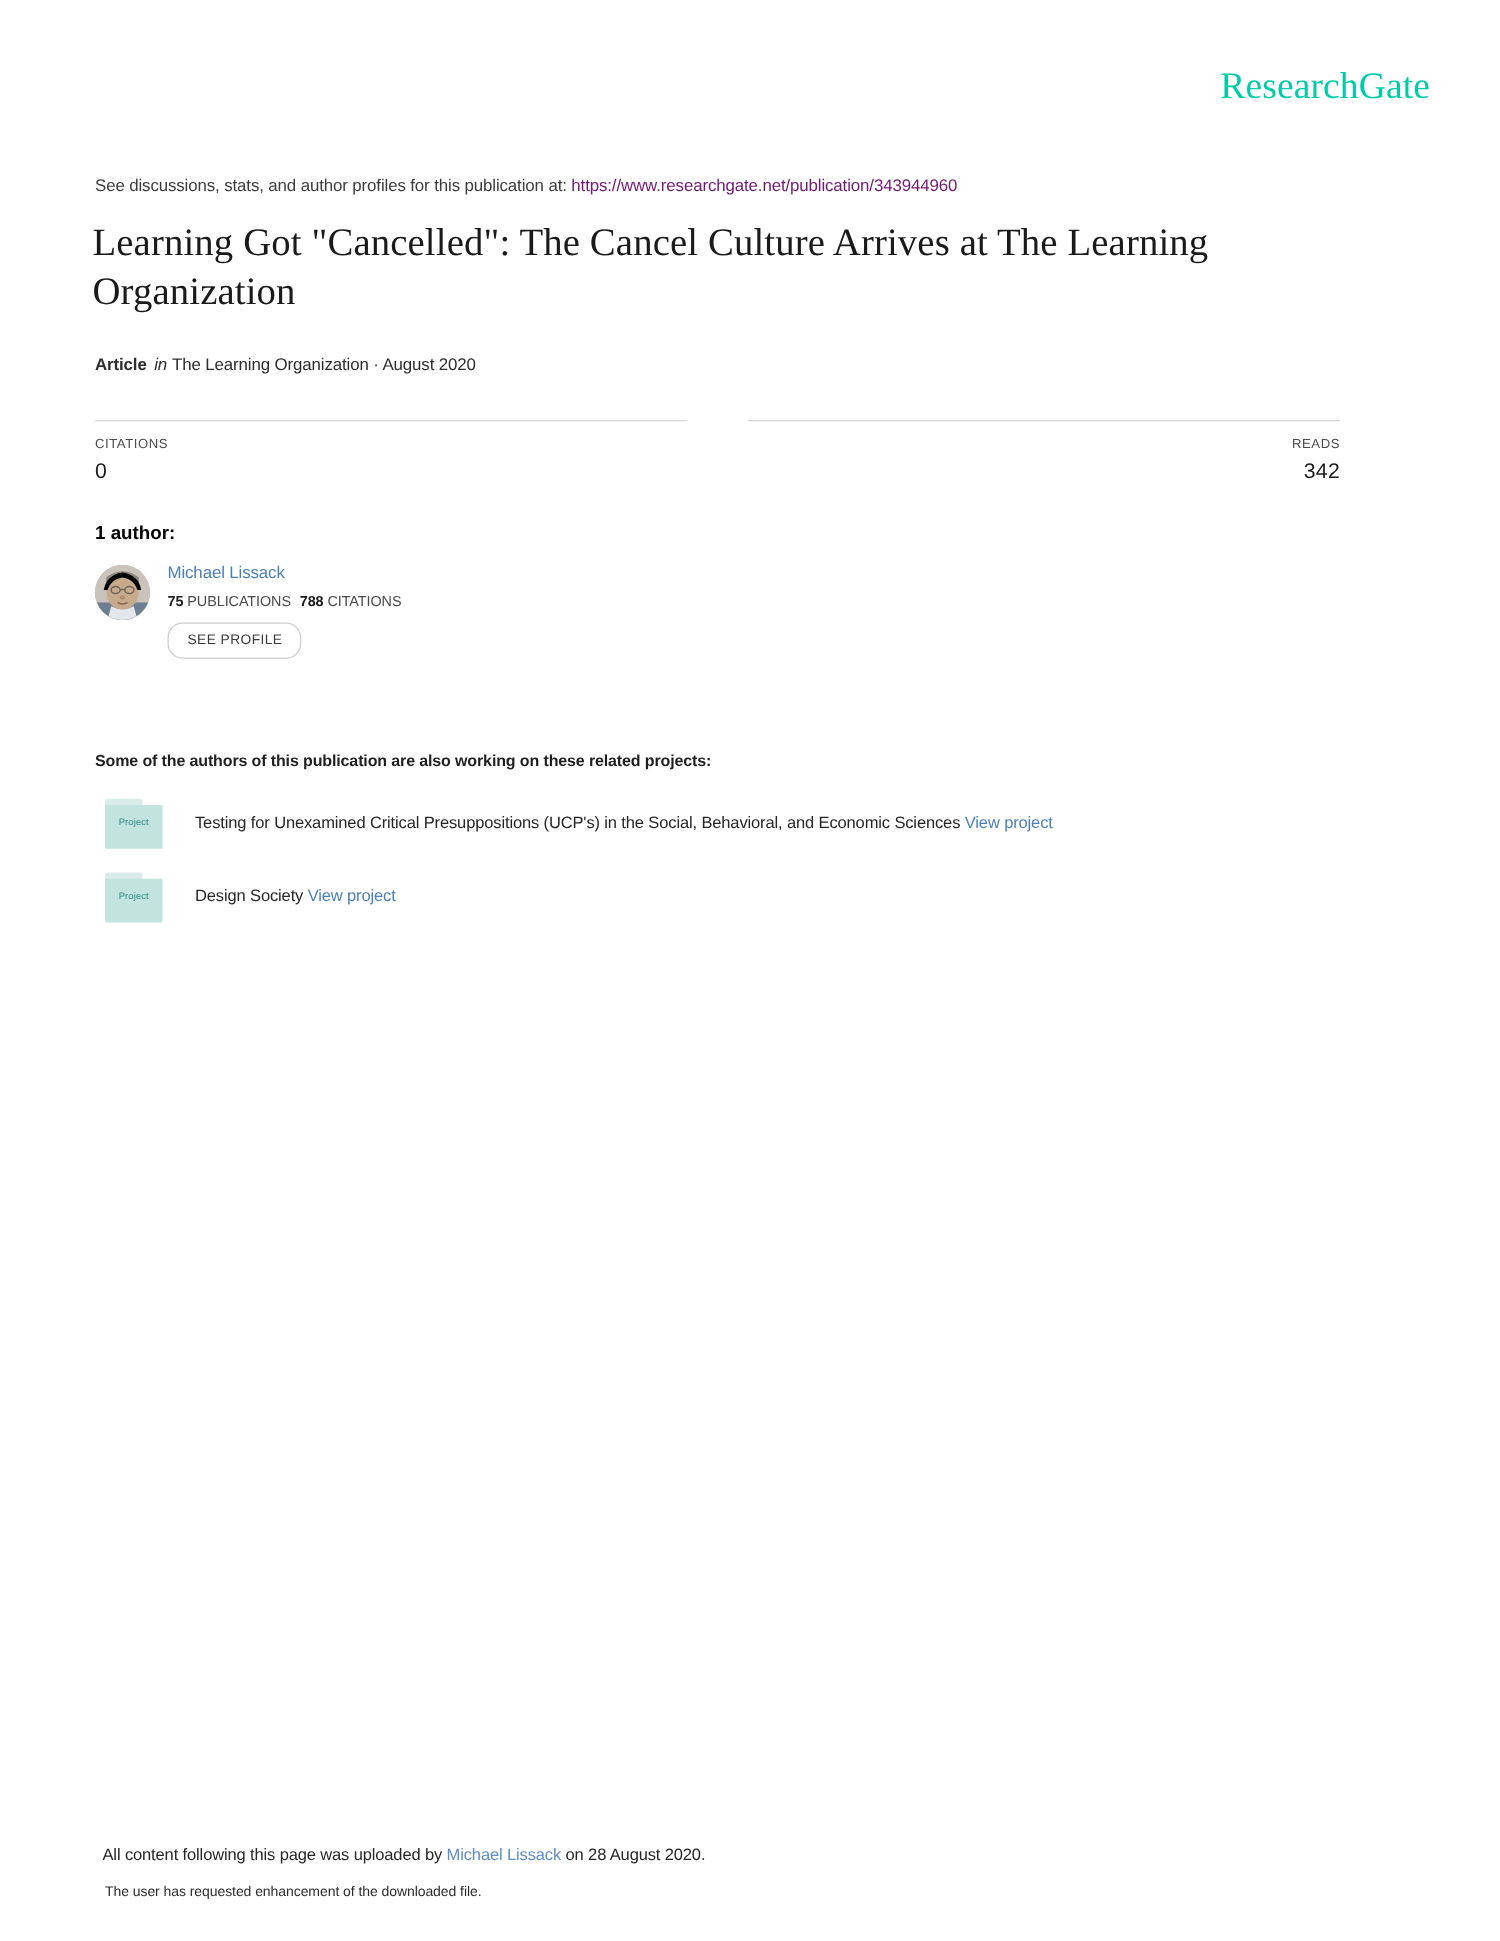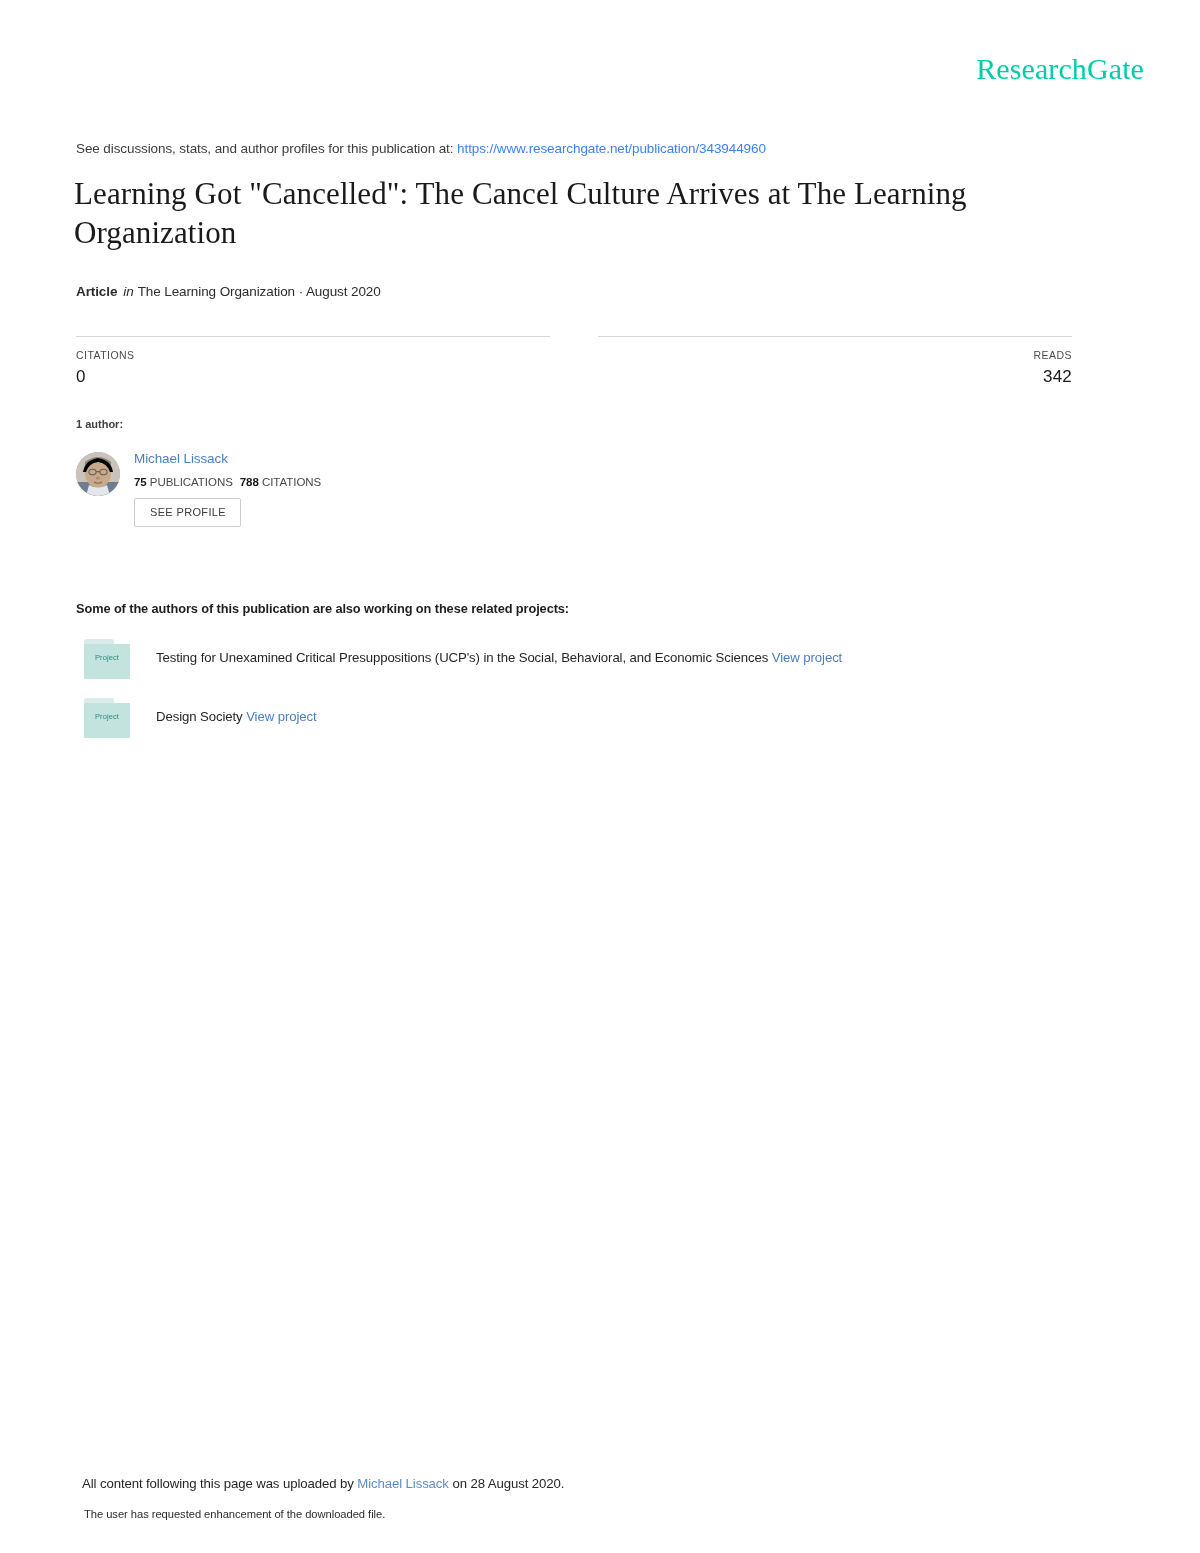--- a/index.html
+++ b/index.html
@@ -37,21 +37,21 @@
   .discussion-line {
     position: absolute;
     left: 76px;
     top: 141px;
     font-size: 13.5px;
     color: #3c3c3c;
     letter-spacing: -0.1px;
     white-space: nowrap;
   }
   .discussion-line .link {
-    color: #3b82f6;
+    color: #701a75;
     text-decoration: none;
   }
 
   
   .title {
     position: absolute;
     left: 74px;
     top: 174px;
     width: 930px;
     font-family: "Liberation Serif", serif;
@@ -106,23 +106,23 @@
     font-size: 17px;
     color: #1a1a1a;
     letter-spacing: 0.2px;
   }
 
   
   .authors-heading {
     position: absolute;
     left: 76px;
     top: 418px;
-    font-size: 11px;
+    font-size: 15px;
     font-weight: 700;
-    color: #404040;
+    color: #000000;
   }
   .author {
     position: absolute;
     left: 76px;
     top: 449px;
     width: 600px;
   }
   .avatar {
     position: absolute;
     left: 0;
@@ -158,21 +158,21 @@
     color: #4a4a4a;
     letter-spacing: -0.05px;
   }
   .author-stats b { color: #1a1a1a; font-weight: 700; }
   .author-stats .gap { display: inline-block; width: 7px; }
   .see-profile {
     margin-top: 10px;
     display: inline-block;
     border: 1px solid #cccccc;
     background: #ffffff;
-    border-radius: 2px;
+    border-radius: 12px;
     padding: 8px 14px 8px 15px;
     font-size: 11px;
     letter-spacing: 0.35px;
     color: #3c3c3c;
     font-family: "Liberation Sans", sans-serif;
     cursor: pointer;
     line-height: 1;
   }
 
   

